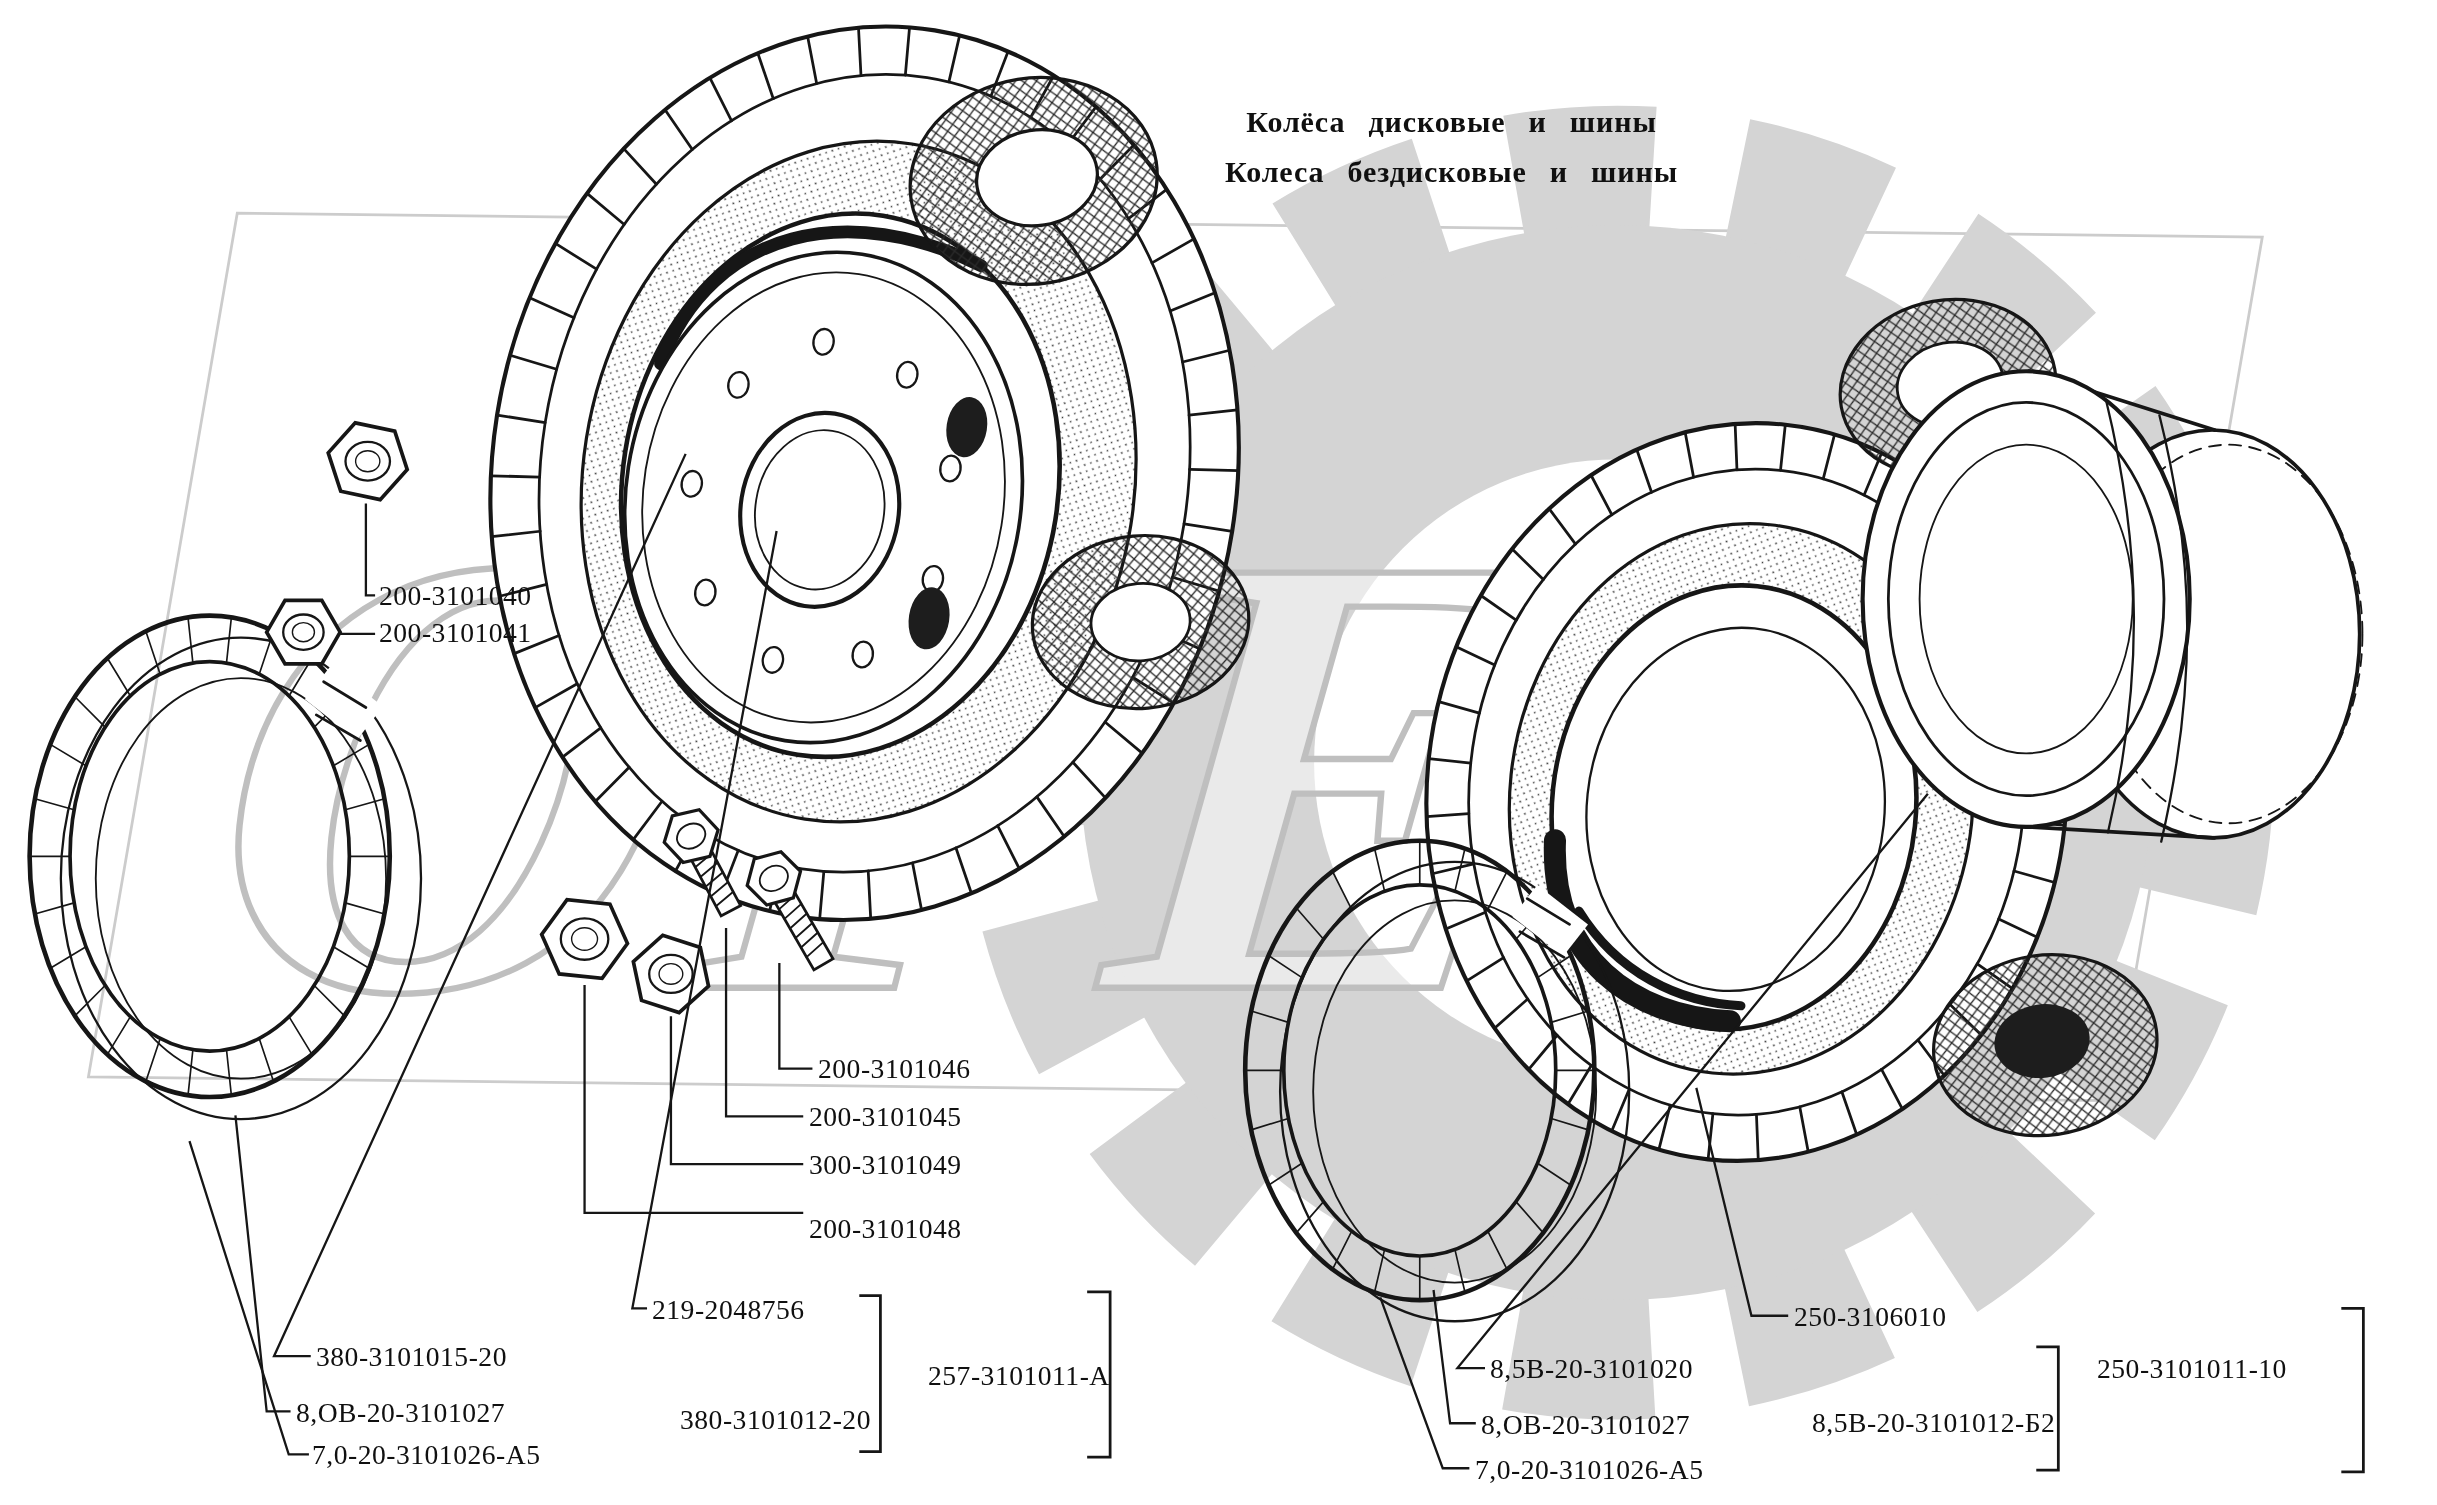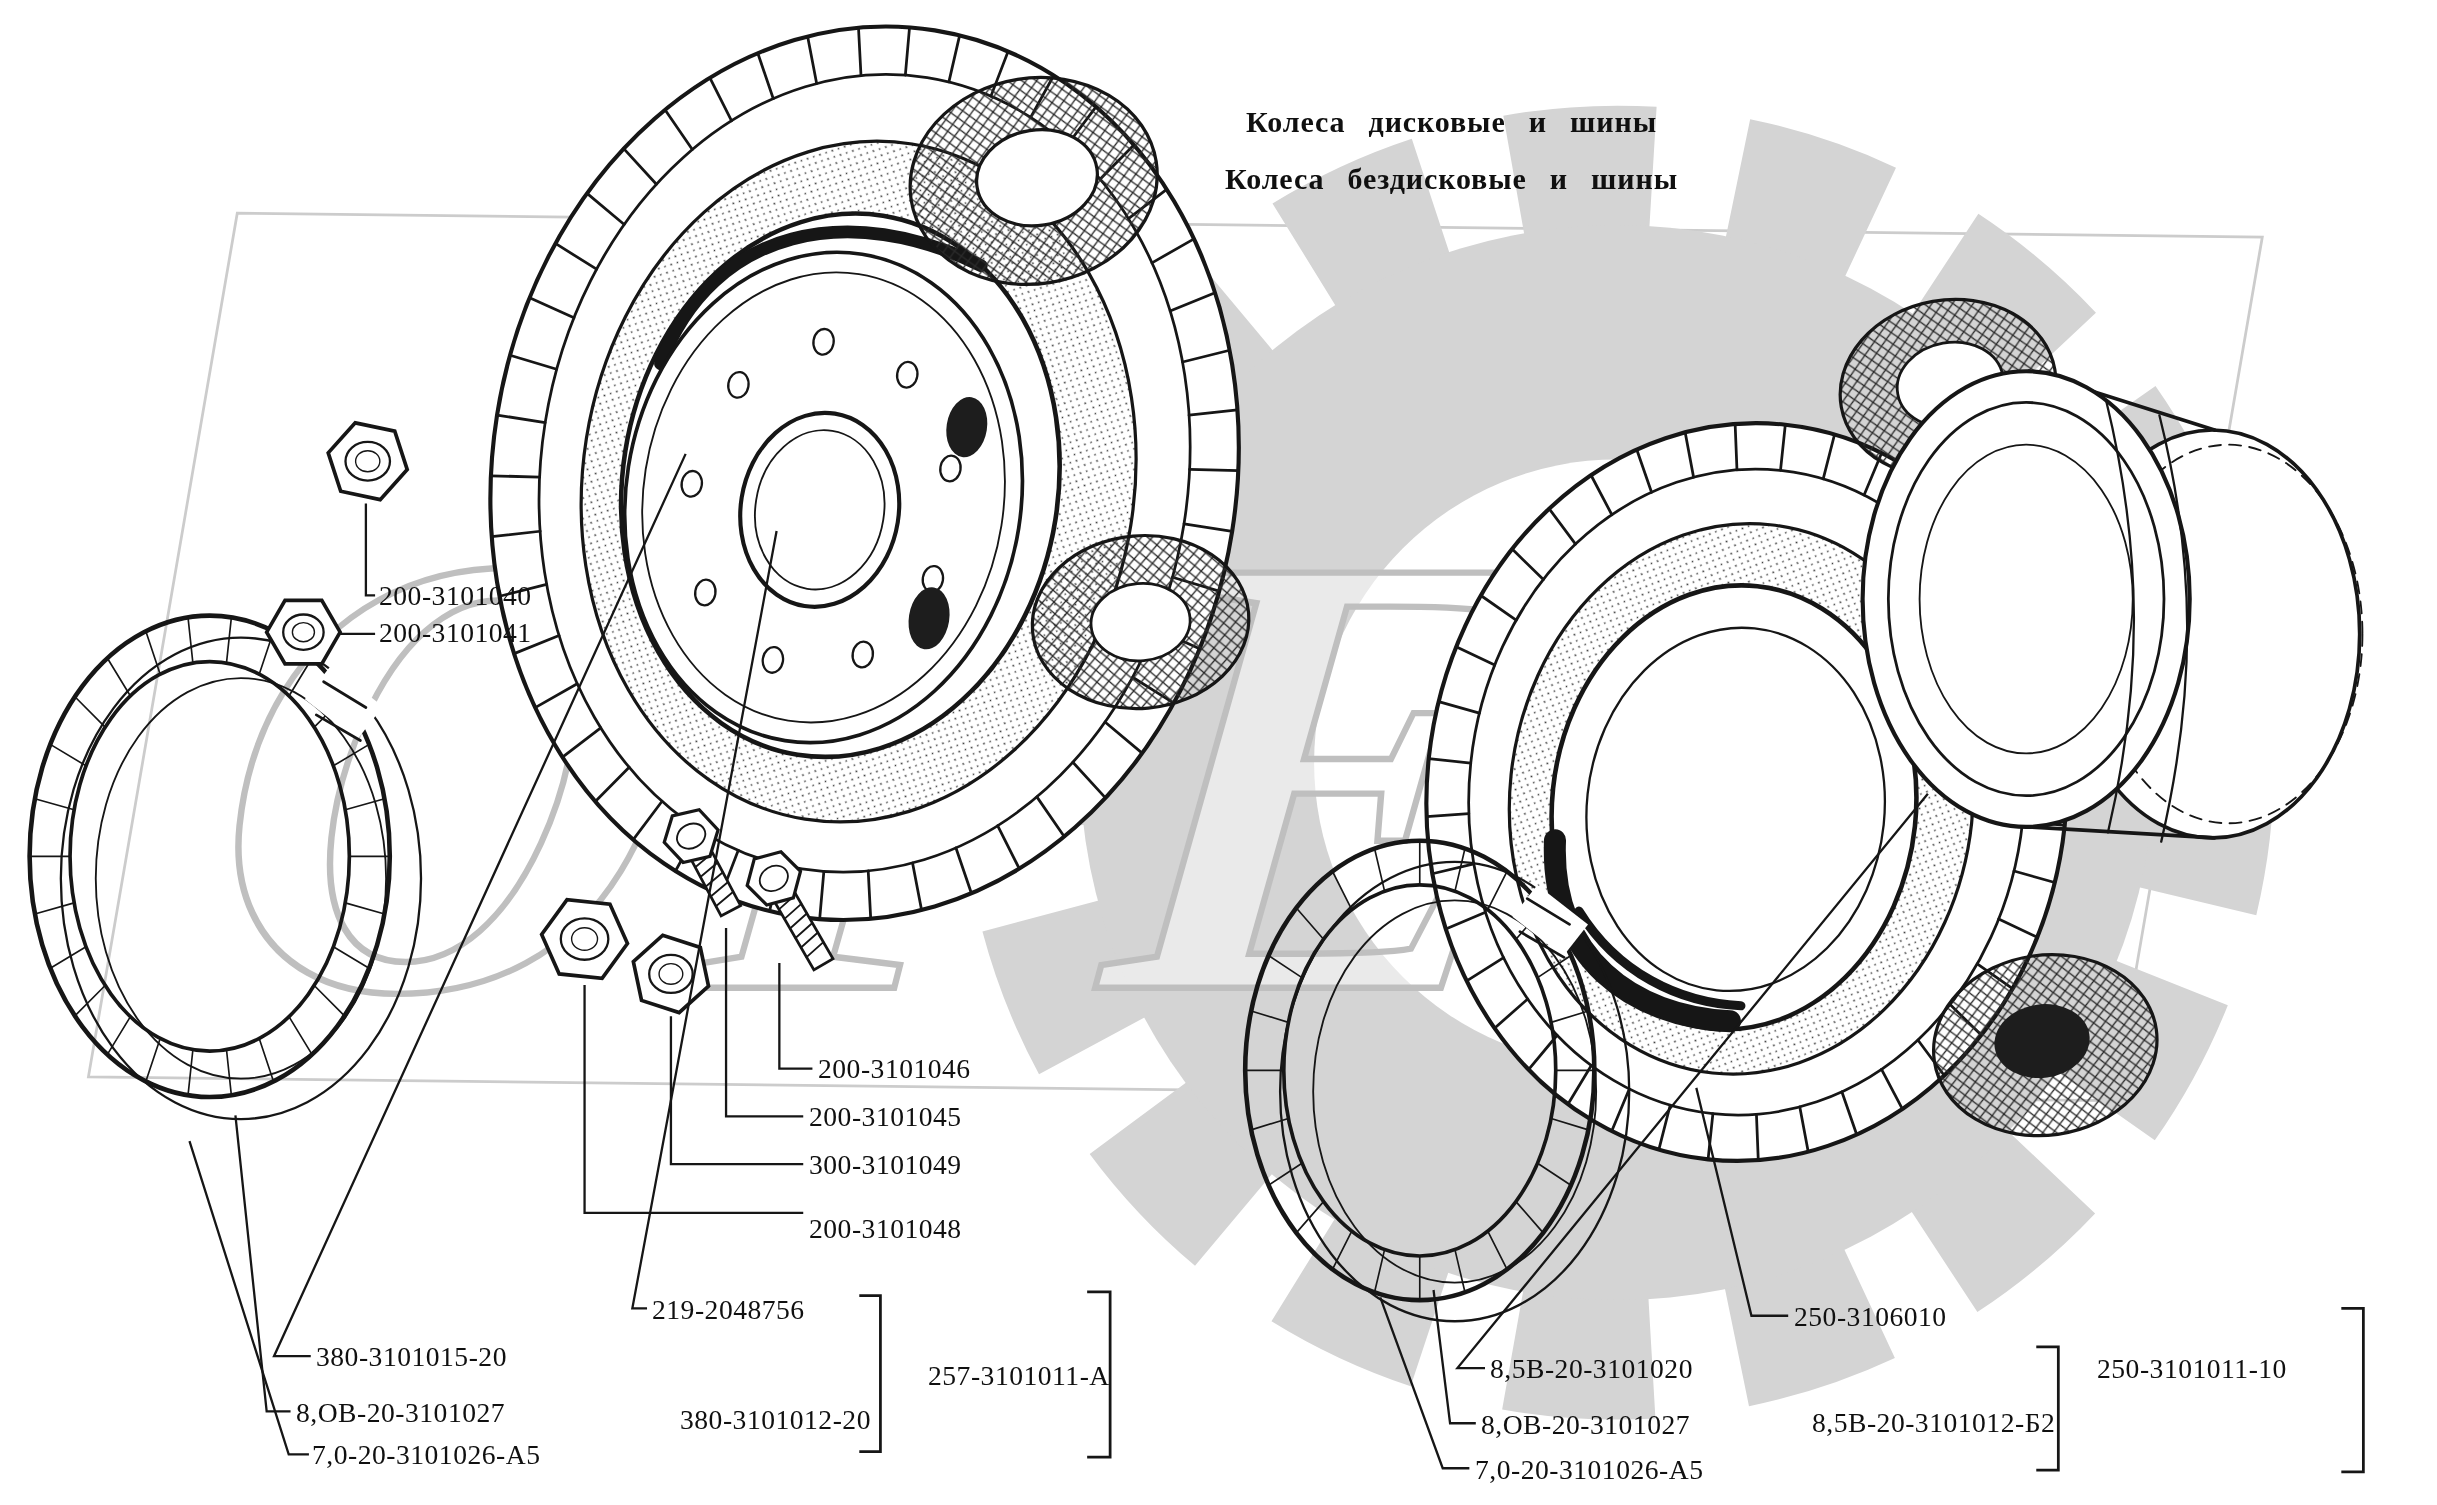--- a/index.html
+++ b/index.html
@@ -325,22 +325,22 @@
 
     <g stroke="#161616" stroke-width="3" fill="none">
       <path d="M935 1410 H958 V1580 H935"></path>
       <path d="M1183 1406 H1208 V1586 H1183"></path>
       <path d="M2216 1466 H2240 V1600 H2216"></path>
       <path d="M2548 1424 H2572 V1602 H2548"></path>
     </g>
   </svg>
 
   <div class="title" style="left:1084px;top:103px;width:735px;">
-    <div>Колеса дисковые и шины</div>
-    <div style="margin-top:20px;">Колеса бездисковые и шины</div>
+    <div>Колёса дисковые и шины</div>
+    <div style="margin-top:13px;">Колеса бездисковые и шины</div>
   </div>
 
   <div class="lbl" style="left:379px;top:581px">200-3101040</div>
   <div class="lbl" style="left:379px;top:618px">200-3101041</div>
   <div class="lbl" style="left:818px;top:1054px">200-3101046</div>
   <div class="lbl" style="left:809px;top:1102px">200-3101045</div>
   <div class="lbl" style="left:809px;top:1150px">300-3101049</div>
   <div class="lbl" style="left:809px;top:1214px">200-3101048</div>
   <div class="lbl" style="left:652px;top:1295px">219-2048756</div>
   <div class="lbl" style="left:316px;top:1342px">380-3101015-20</div>

